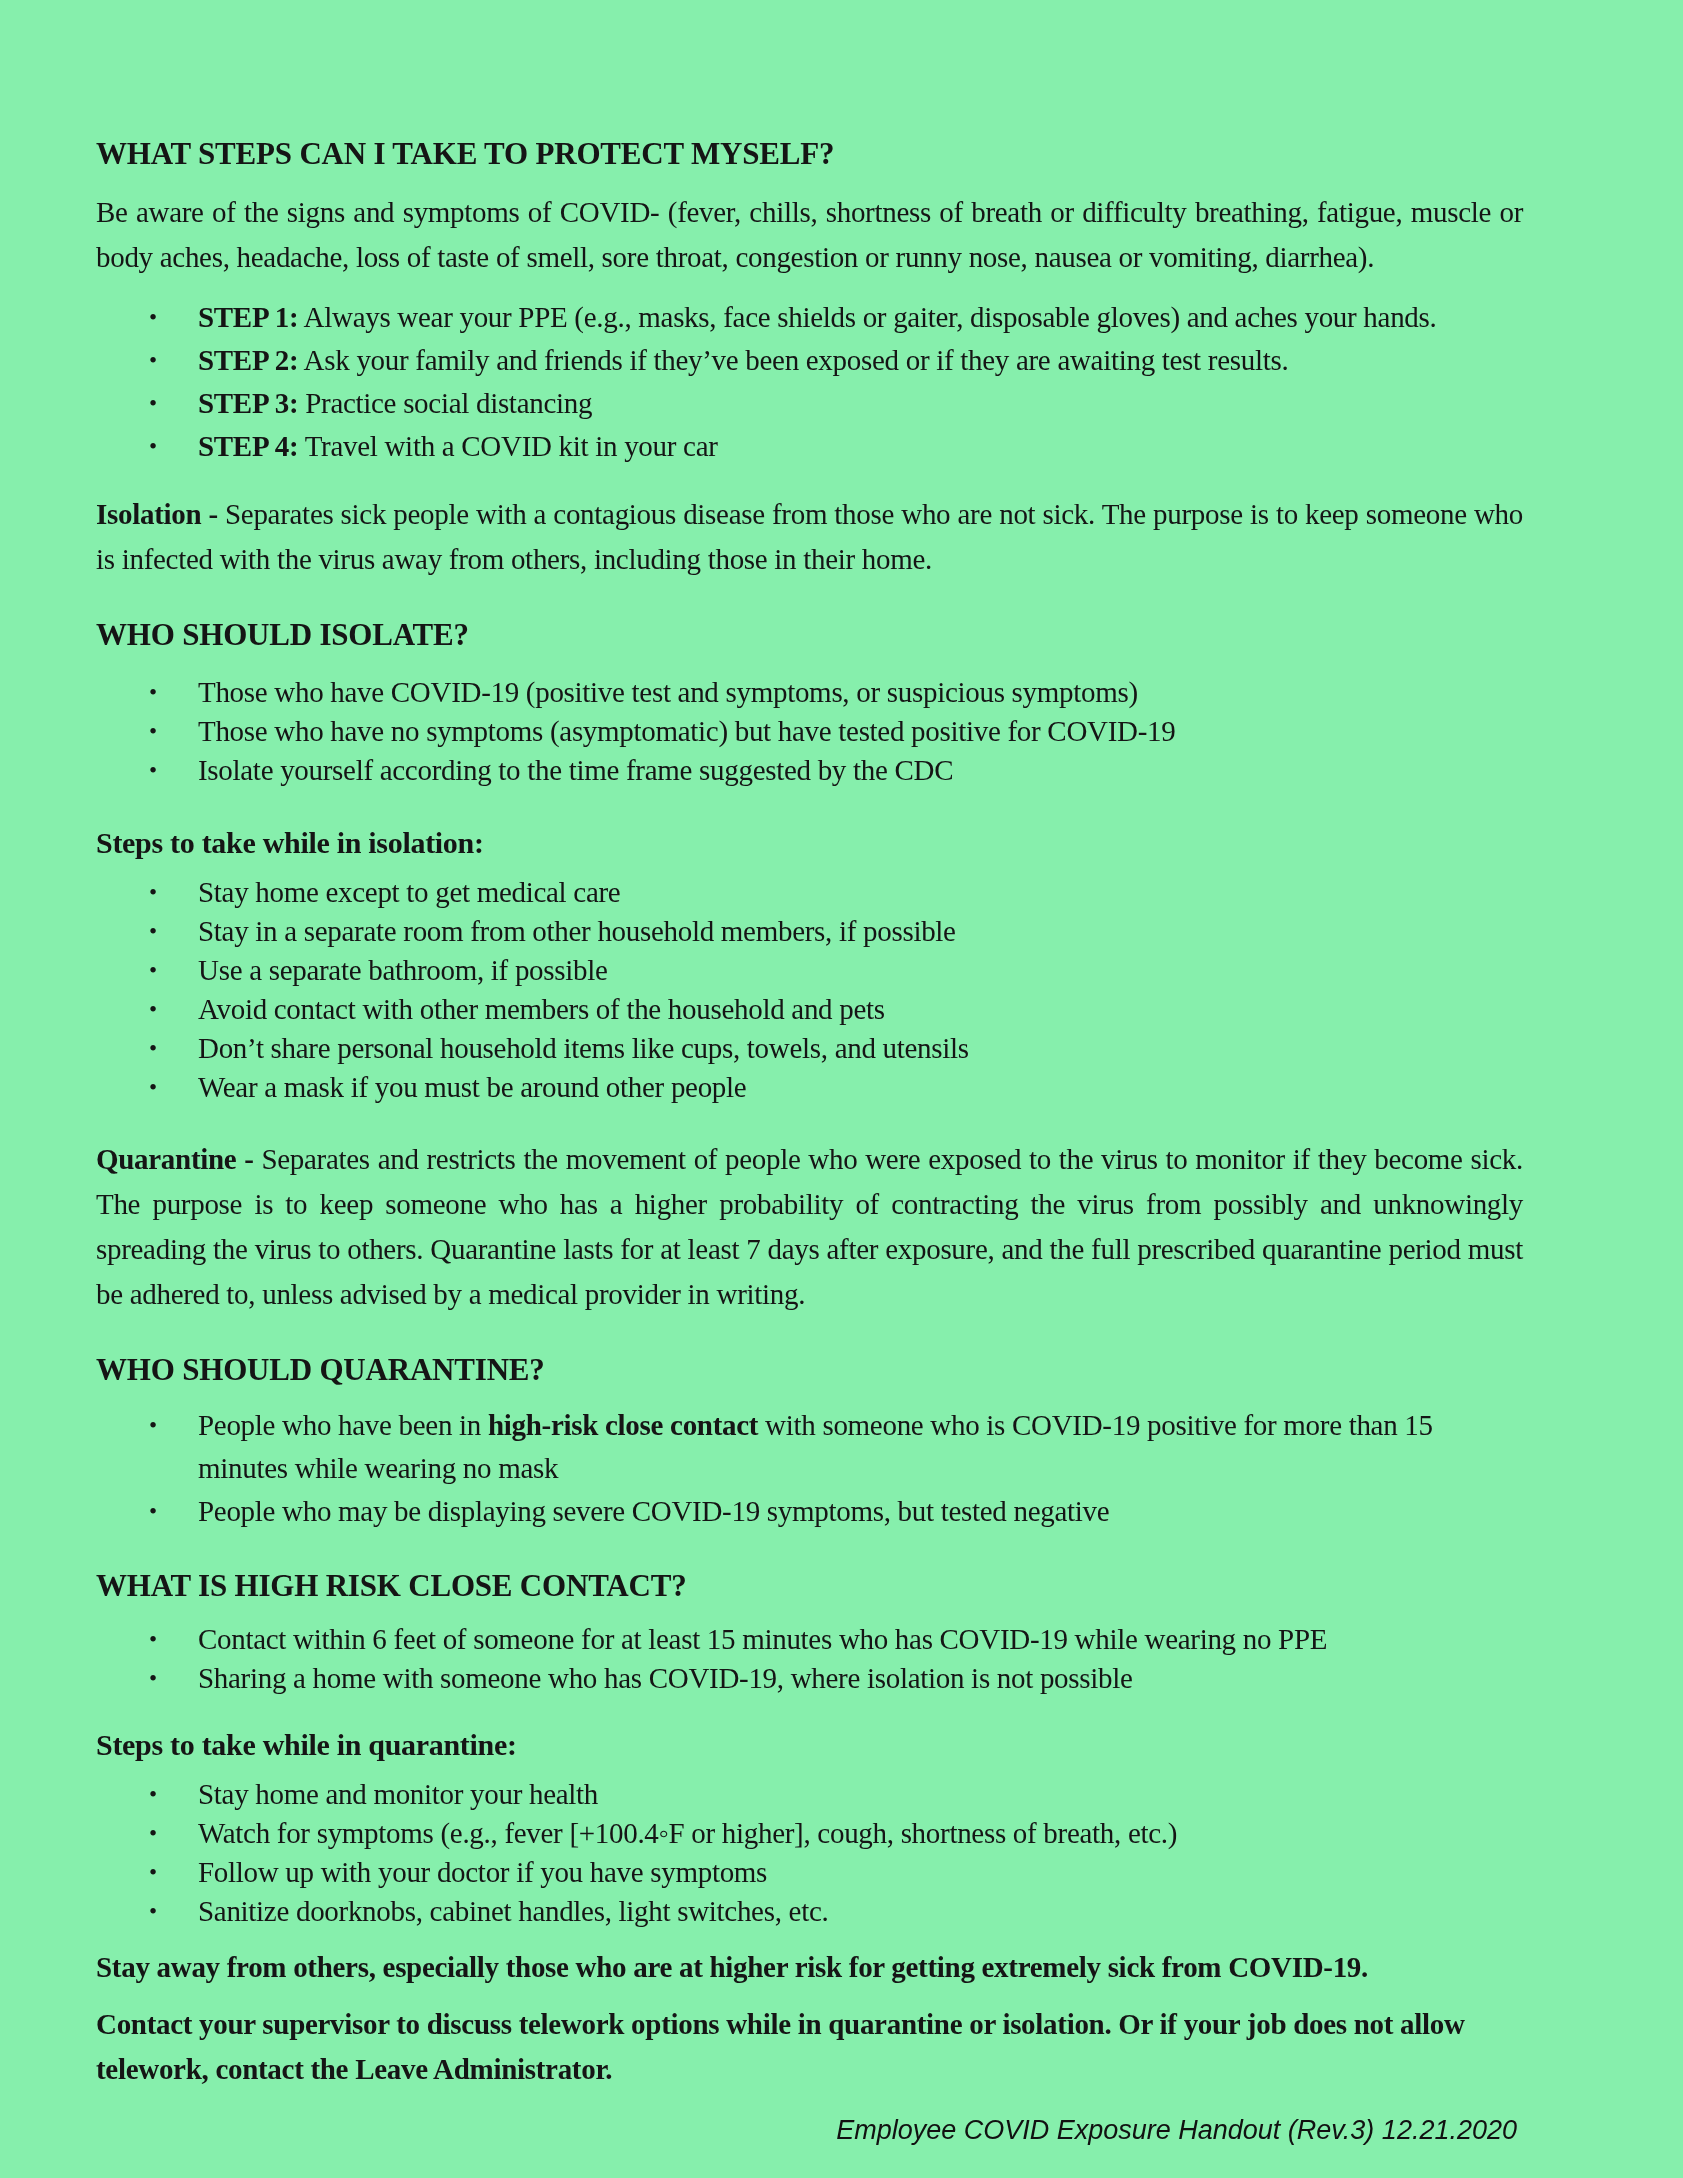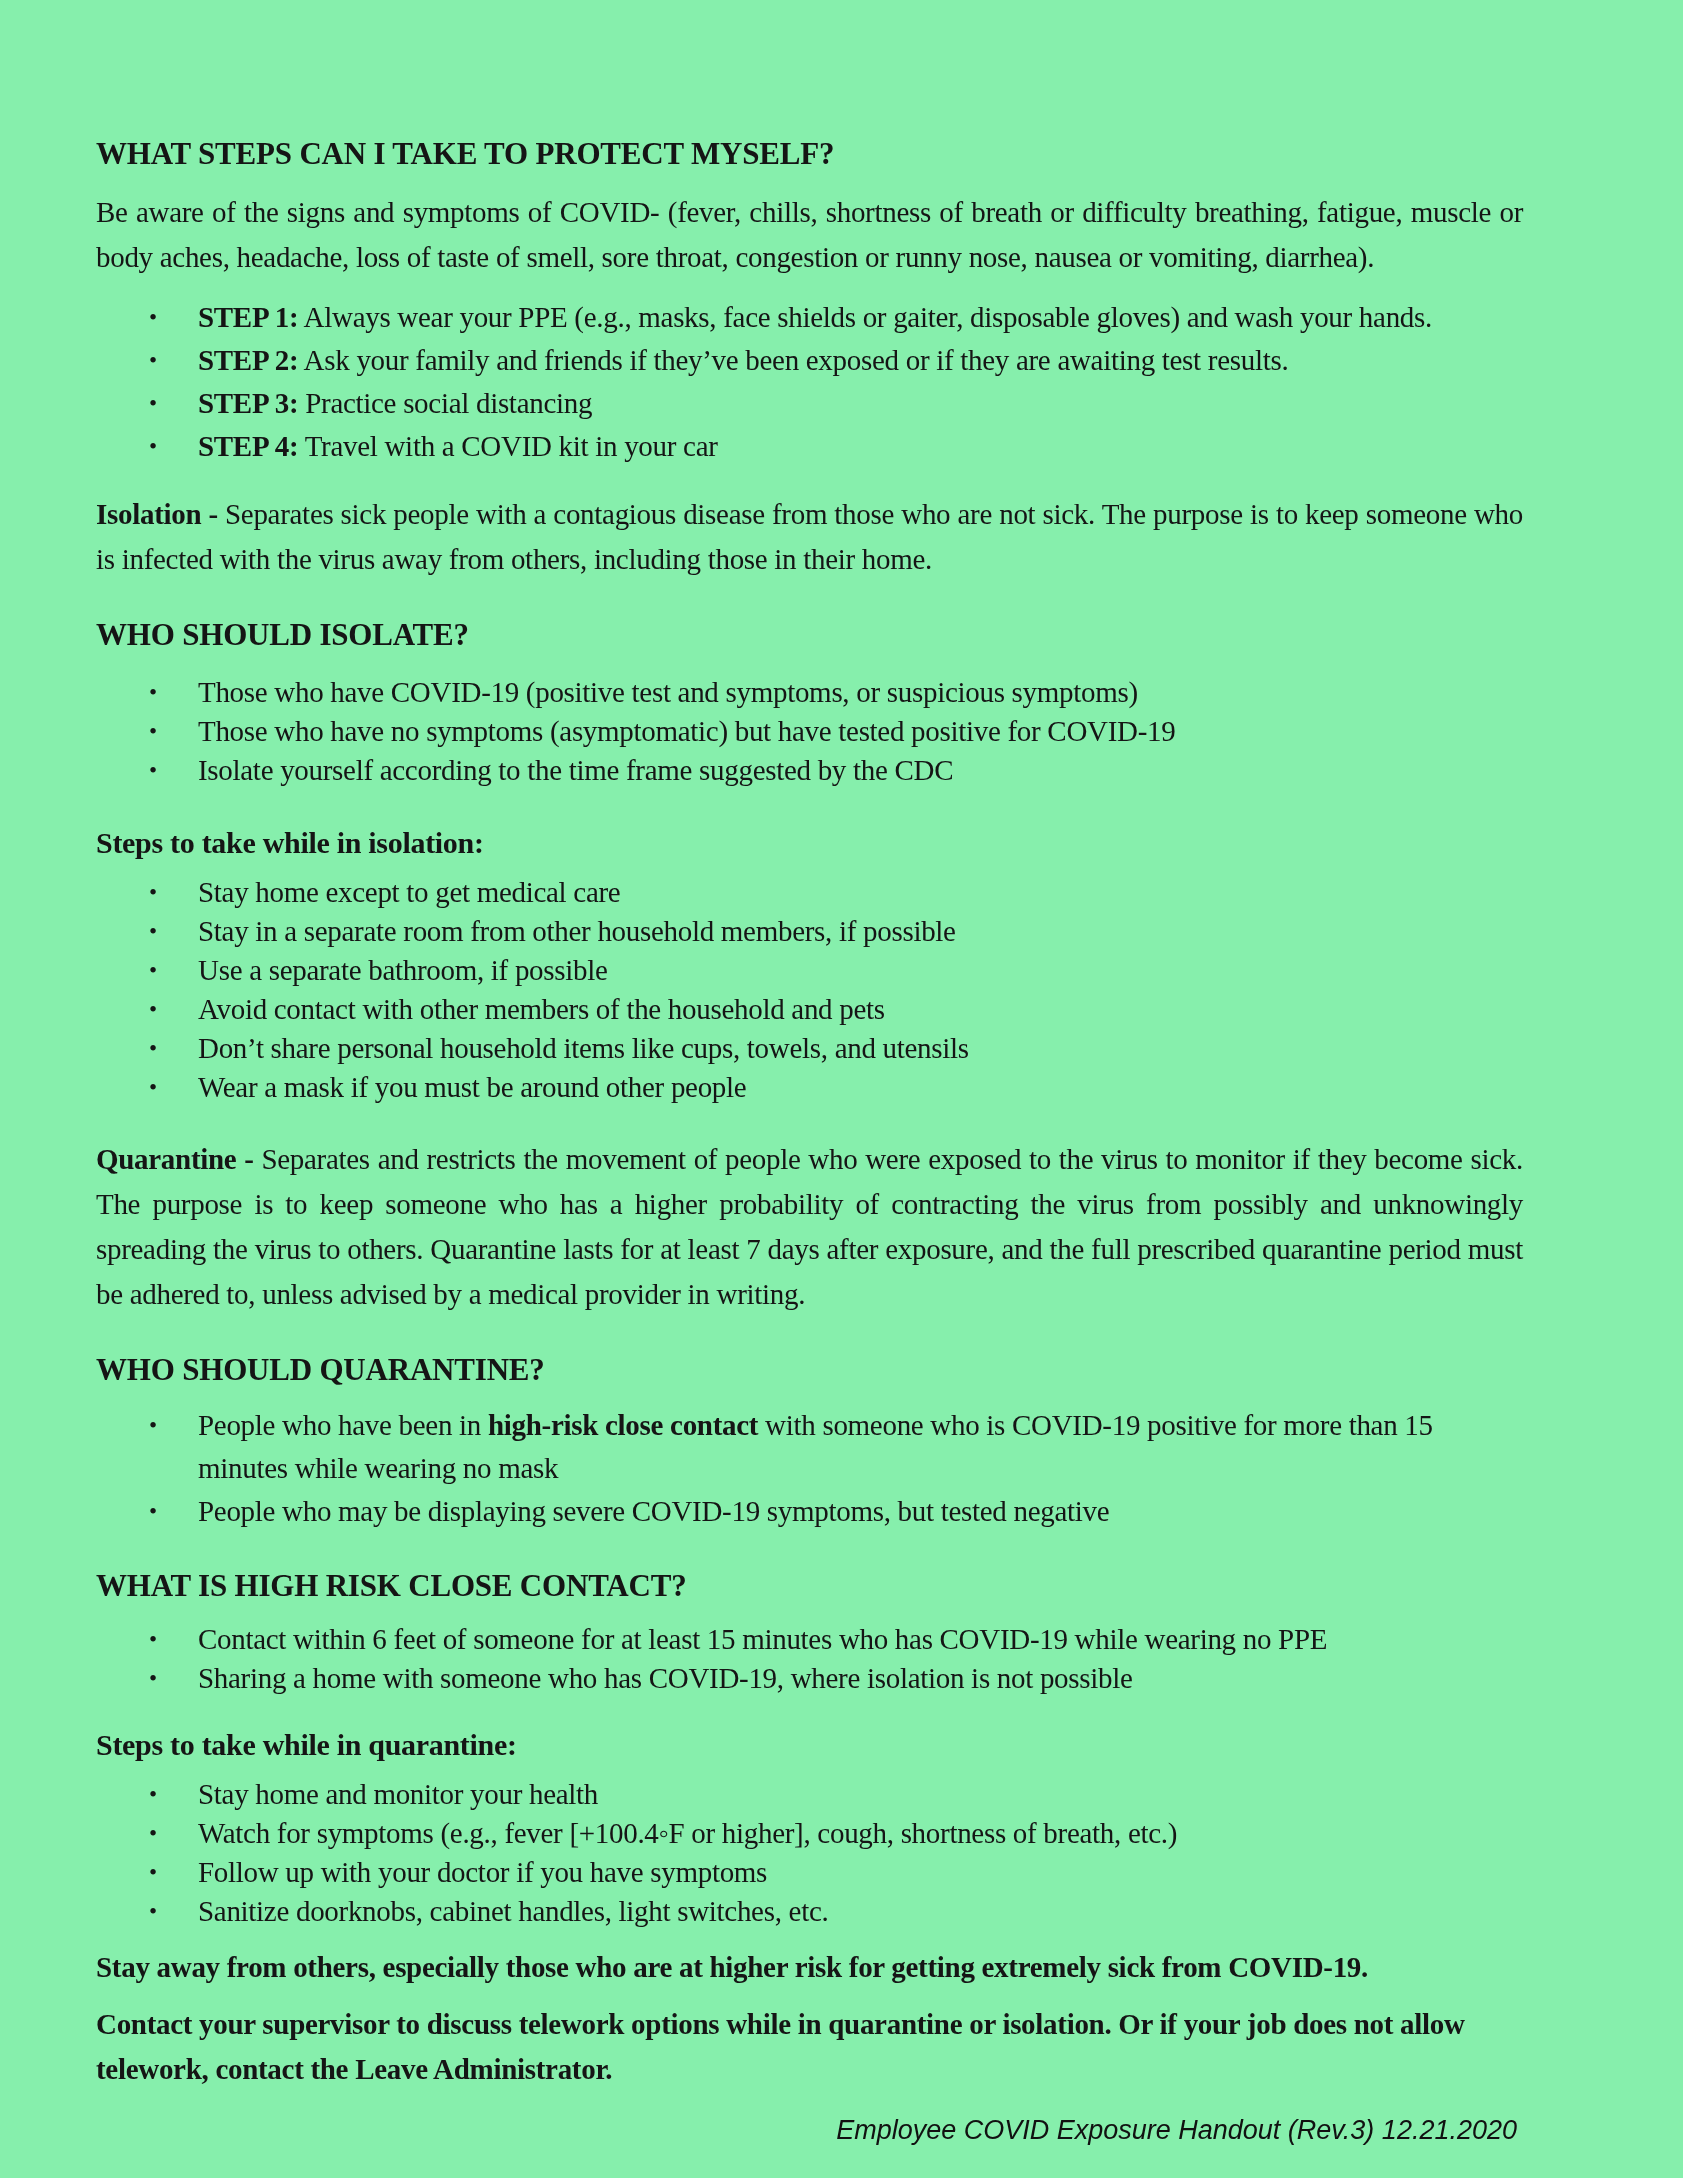--- a/index.html
+++ b/index.html
@@ -64,21 +64,21 @@
 </head>
 <body>
 
 <div class="page">
 
   <div class="heading mb14">WHAT STEPS CAN I TAKE TO PROTECT MYSELF?</div>
 
   <p class="body-par mb16">Be aware of the signs and symptoms of COVID- (fever, chills, shortness of breath or difficulty breathing, fatigue, muscle or body aches, headache, loss of taste of smell, sore throat, congestion or runny nose, nausea or vomiting, diarrhea).</p>
 
   <ul class="steps mb24">
-    <li><span class="bold">STEP 1:</span><span> Always wear your PPE (e.g., masks, face shields or gaiter, disposable gloves) and wash your hands.</span></li>
+    <li><span class="bold">STEP 1:</span><span> Always wear your PPE (e.g., masks, face shields or gaiter, disposable gloves) and aches your hands.</span></li>
     <li><span class="bold">STEP 2:</span><span> Ask your family and friends if they’ve been exposed or if they are awaiting test results.</span></li>
     <li><span class="bold">STEP 3:</span><span> Practice social distancing</span></li>
     <li><span class="bold">STEP 4:</span><span> Travel with a COVID kit in your car</span></li>
   </ul>
 
   <p class="def mb30"><span class="term">Isolation -</span><span> Separates sick people with a contagious disease from those who are not sick. The purpose is to keep someone who is infected with the virus away from others, including those in their home.</span></p>
 
   <div class="heading mb16">WHO SHOULD ISOLATE?</div>
 
   <ul class="tight mb30">

